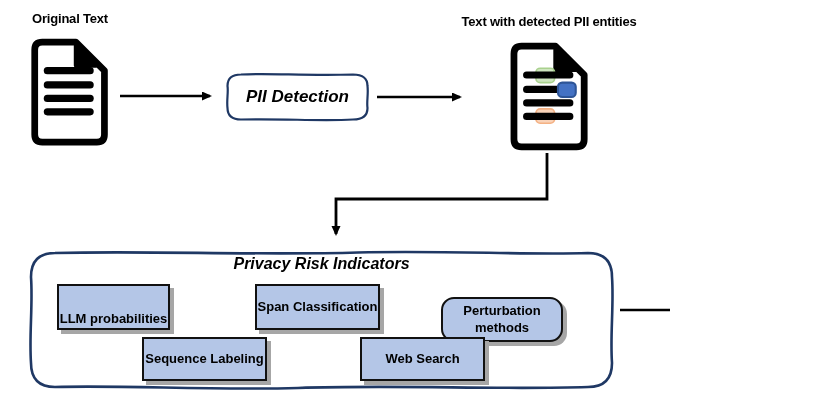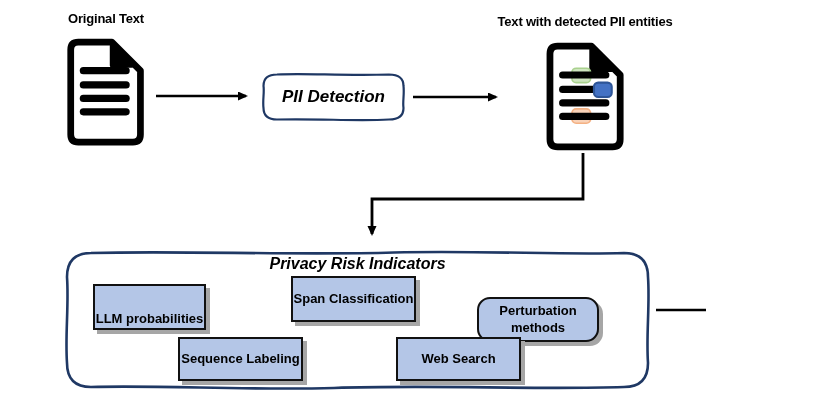--- a/index.html
+++ b/index.html
@@ -11,21 +11,21 @@
     --highlight-green-fill:#c5e0b4;
     --highlight-green-border:#a9d18e;
     --highlight-blue-fill:#4472c4;
     --highlight-blue-border:#2e5597;
     --highlight-orange-fill:#f8cbad;
     --highlight-orange-border:#f4b183;
   }
   html,body{margin:0;padding:0;background:#ffffff;}
   .canvas{
     position:relative;width:670px;height:407px;background:#ffffff;overflow:hidden;
-    font-family:"Liberation Sans",sans-serif;color:#000;margin-left:36px;
+    font-family:"Liberation Sans",sans-serif;color:#000;
   }
   .abs{position:absolute;}
   .node-label{
     position:absolute;font-weight:bold;font-size:13px;text-align:center;white-space:nowrap;
     letter-spacing:-0.2px;
   }
   .arrow-layer{position:absolute;left:0;top:0;width:814px;height:407px;}
   .doc-icon{position:absolute;}
   
   .pii-node{position:absolute;left:225px;top:72px;width:145px;height:50px;font-style:italic;}
@@ -43,21 +43,21 @@
   .method-box{
     position:absolute;
     background:var(--method-box-fill,#b4c6e7);
     border:2.5px solid var(--method-box-border,#111);
     box-shadow:4px 4px 0 var(--shadow,#a6a6a6);
     display:flex;align-items:center;justify-content:center;text-align:center;
     font-weight:bold;font-size:13px;line-height:1.3;
     box-sizing:border-box;
   }
   .m0{left:29px;top:34px;width:113px;height:46px;align-items:flex-end;}
-  .m1{left:227px;top:26px;width:125px;height:46px;}
+  .m1{left:227px;top:34px;width:125px;height:46px;}
   .m2{left:413px;top:47px;width:122px;height:45px;border-radius:13px;}
   .m3{left:114px;top:87px;width:125px;height:44px;align-items:center;}
   .m4{left:332px;top:87px;width:125px;height:44px;}
 </style>
 </head>
 <body>
 
 <div class="canvas">
 
   <svg class="arrow-layer" viewBox="0 0 814 407">

